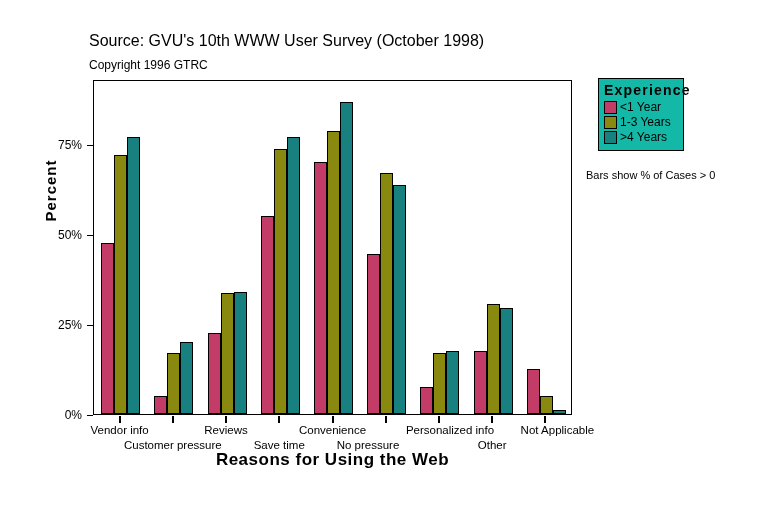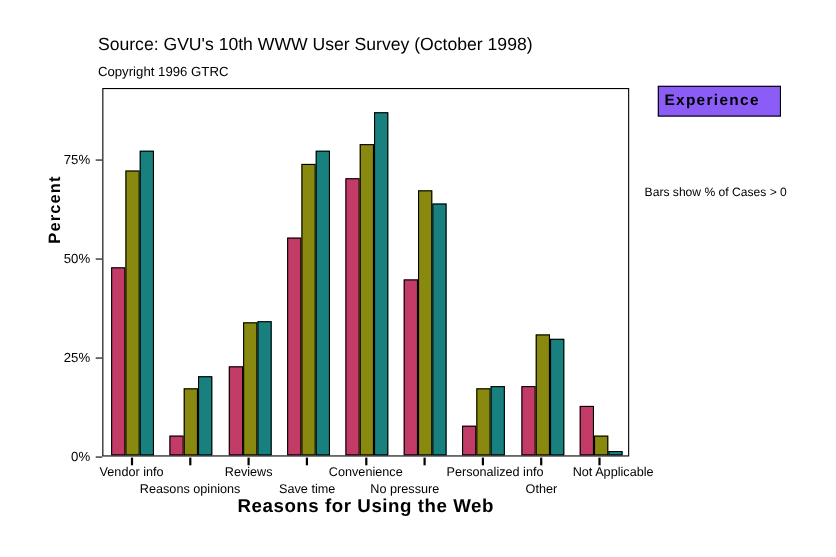--- a/index.html
+++ b/index.html
@@ -100,23 +100,23 @@
   .bar {
     position: absolute;
     bottom: 0;
     border: 1px solid #000000;
     box-sizing: border-box;
   }
 
   
   #legend-box {
     left: 598px; top: 78px;
-    width: 112px;
-    border: 1px solid #000000;
-    background: #8b5cf6;
+    width: 86px;
+    border: 1px solid #000000;
+    background: #14b8a6;
     padding: 3px 5px 5px 5px;
     box-sizing: border-box;
   }
   #legend-title {
     font-size: 14px;
     font-weight: bold;
     letter-spacing: 1.2px;
     margin-bottom: 2px;
   }
   .legend-item {
@@ -198,29 +198,43 @@
     <div class="xtick" style="left: 225.056px;"></div>
     <div class="xtick" style="left: 278.278px;"></div>
     <div class="xtick" style="left: 331.5px;"></div>
     <div class="xtick" style="left: 384.722px;"></div>
     <div class="xtick" style="left: 437.944px;"></div>
     <div class="xtick" style="left: 491.167px;"></div>
     <div class="xtick" style="left: 544.389px;"></div>
   </div>
 <div id="x-labels-layer">
     <div class="xtxt row1" style="left: 119.611px; text-align: right;">Vendor info</div>
-    <div class="xtxt row2" style="left: 172.833px;">Reasons opinions</div>
+    <div class="xtxt row2" style="left: 172.833px;">Customer pressure</div>
     <div class="xtxt row1" style="left: 226.056px;">Reviews</div>
     <div class="xtxt row2" style="left: 279.278px;">Save time</div>
     <div class="xtxt row1" style="left: 332.5px;">Convenience</div>
     <div class="xtxt row2" style="left: 368px;">No pressure</div>
     <div class="xtxt row1" style="left: 450px;">Personalized info</div>
     <div class="xtxt row2" style="left: 492.167px;">Other</div>
     <div class="xtxt row1" style="left: 545.389px; margin-left: 12px;">Not Applicable</div>
   </div>
 
 <div class="abs" id="x-axis-title">Reasons for Using the Web</div>
 
 <div class="abs" id="legend-box">
   <div id="legend-title">Experience</div>
+  <div id="legend-items">
+      <div class="legend-item">
+        <span class="legend-swatch" style="background: rgb(195, 60, 104);"></span>
+        <span class="legend-label">&lt;1 Year</span>
+      </div>
+      <div class="legend-item">
+        <span class="legend-swatch" style="background: rgb(137, 137, 16);"></span>
+        <span class="legend-label">1-3 Years</span>
+      </div>
+      <div class="legend-item">
+        <span class="legend-swatch" style="background: rgb(24, 128, 127);"></span>
+        <span class="legend-label">&gt;4 Years</span>
+      </div>
+    </div>
 </div>
 
 <div class="abs" id="legend-footnote">Bars show % of Cases &gt; 0</div>
 
 </body></html>

